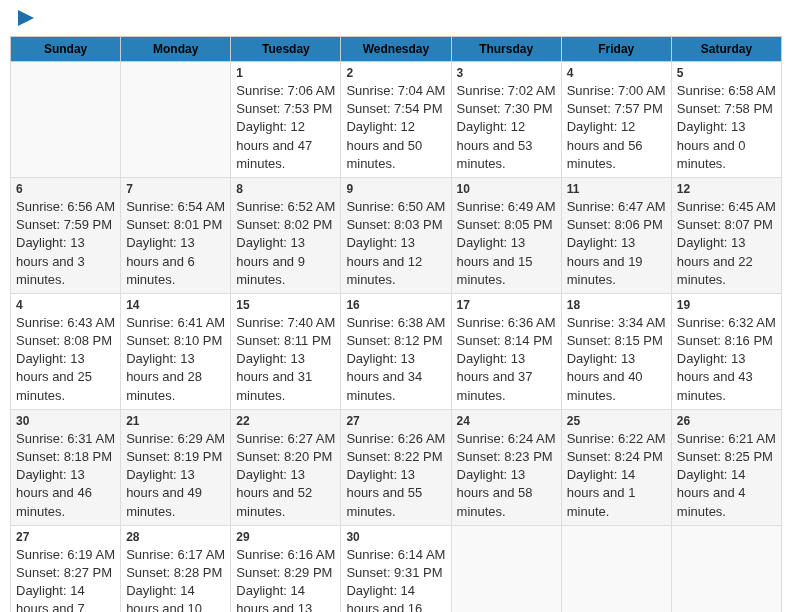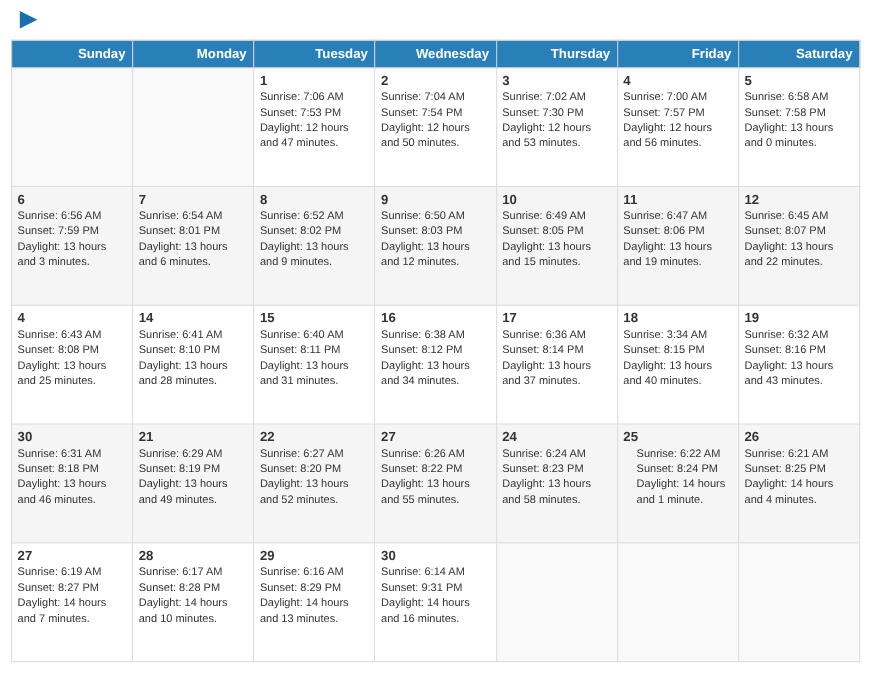--- a/index.html
+++ b/index.html
@@ -53,22 +53,22 @@
       font-size: 14px;
       color: #555;
     }
     .calendar {
       width: 100%;
       border-collapse: collapse;
       flex: 1;
     }
     .calendar th {
       background: #2980b9;
-      color: #ffffff;
-      text-align: right;
+      color: #000000;
+      text-align: center;
       padding: 5px 6px;
       font-size: 12px;
       font-weight: bold;
       border: 1px solid #ccc;
     }
     .calendar td {
       vertical-align: top;
       border: 1px solid #ddd;
       padding: 4px 5px;
       font-size: 10px;
@@ -79,21 +79,21 @@
     .calendar td.empty {
       background: #f9f9f9;
     }
     .day-number {
       font-size: 12px;
       font-weight: bold;
       display: block;
       margin-bottom: 2px;
     }
     .day-info {
-      font-size: 10px;
+      font-size: 13px;
       line-height: 1.4;
       color: #333;
     }
     .row-shade {
       background: #f5f5f5;
     }
     .row-white {
       background: #fff;
     }
   </style>
@@ -218,21 +218,21 @@
 Daylight: 13 hours and 25 minutes.</div>
           </td>
           <td class="row-white">
             <span class="day-number">14</span>
             <div class="day-info" style="white-space: pre-line;">Sunrise: 6:41 AM
 Sunset: 8:10 PM
 Daylight: 13 hours and 28 minutes.</div>
           </td>
           <td class="row-white">
             <span class="day-number">15</span>
-            <div class="day-info" style="white-space: pre-line;">Sunrise: 6:40 AM
+            <div class="day-info" style="white-space: pre-line;">Sunrise: 7:40 AM
 Sunset: 8:11 PM
 Daylight: 13 hours and 31 minutes.</div>
           </td>
           <td class="row-white">
             <span class="day-number">16</span>
             <div class="day-info" style="white-space: pre-line;">Sunrise: 6:38 AM
 Sunset: 8:12 PM
 Daylight: 13 hours and 34 minutes.</div>
           </td>
           <td class="row-white">
@@ -280,21 +280,21 @@
 Daylight: 13 hours and 55 minutes.</div>
           </td>
           <td class="row-shade">
             <span class="day-number">24</span>
             <div class="day-info" style="white-space: pre-line;">Sunrise: 6:24 AM
 Sunset: 8:23 PM
 Daylight: 13 hours and 58 minutes.</div>
           </td>
           <td class="row-shade">
             <span class="day-number">25</span>
-            <div class="day-info" style="white-space: pre-line; margin-left: 12px;">Sunrise: 6:22 AM
+            <div class="day-info" style="white-space: pre-line;">Sunrise: 6:22 AM
 Sunset: 8:24 PM
 Daylight: 14 hours and 1 minute.</div>
           </td>
           <td class="row-shade">
             <span class="day-number">26</span>
             <div class="day-info" style="white-space: pre-line;">Sunrise: 6:21 AM
 Sunset: 8:25 PM
 Daylight: 14 hours and 4 minutes.</div>
           </td>
         </tr>

